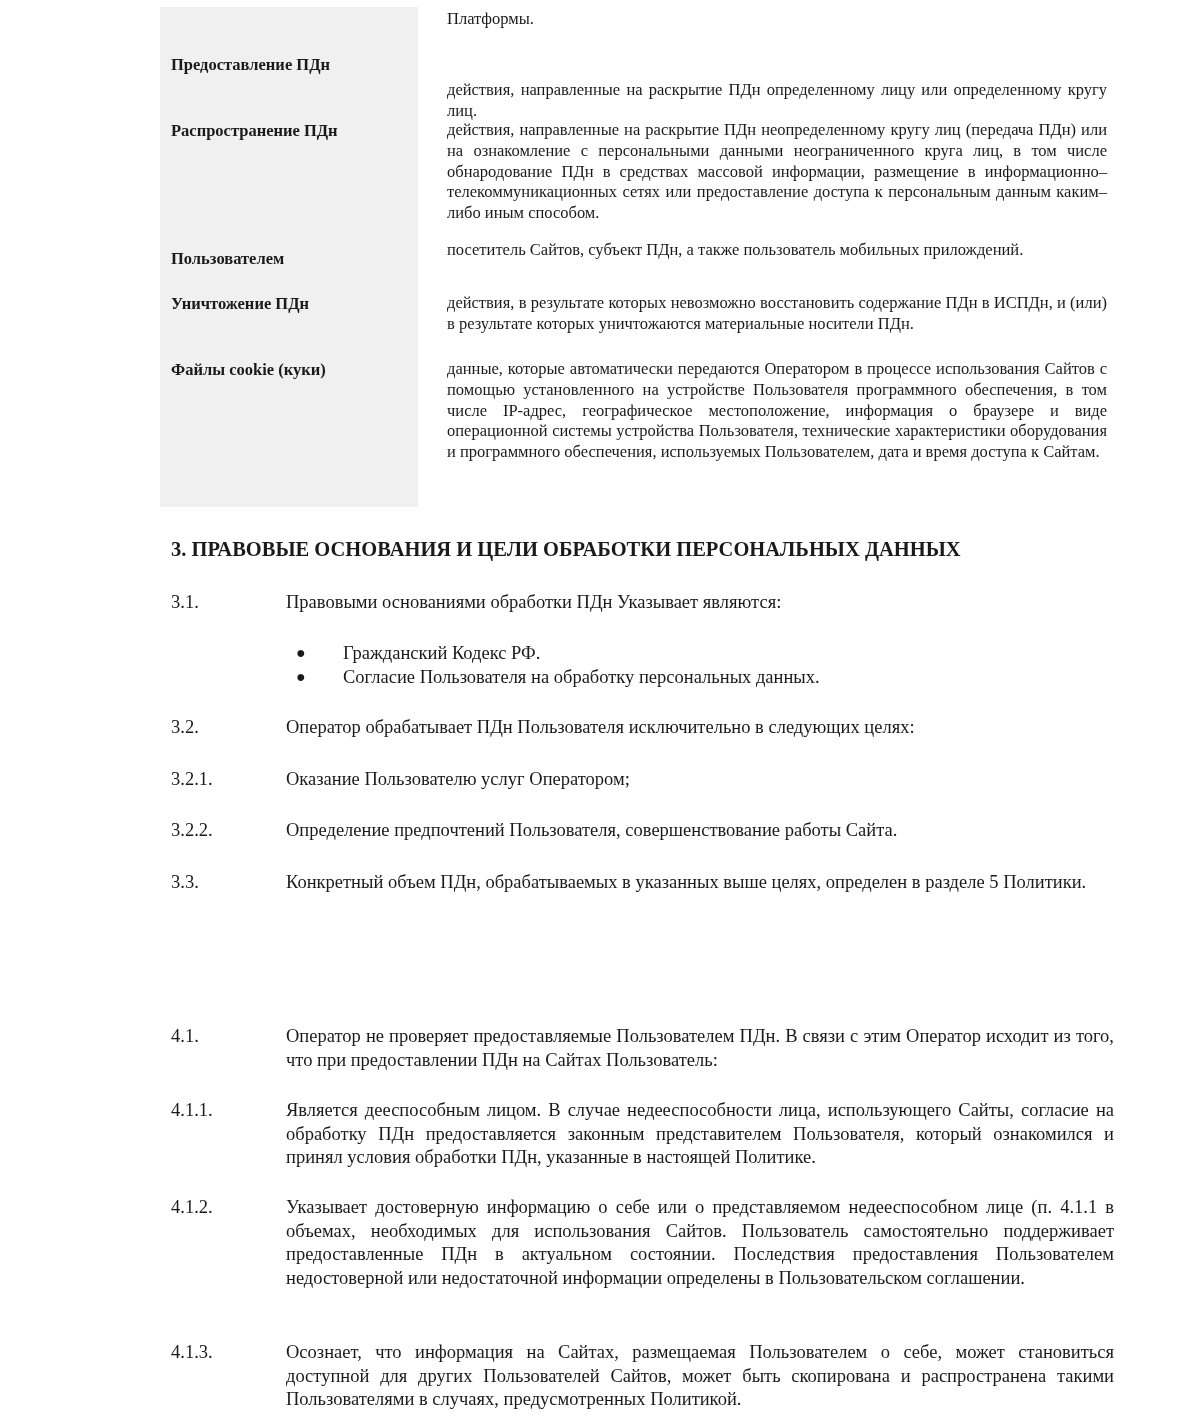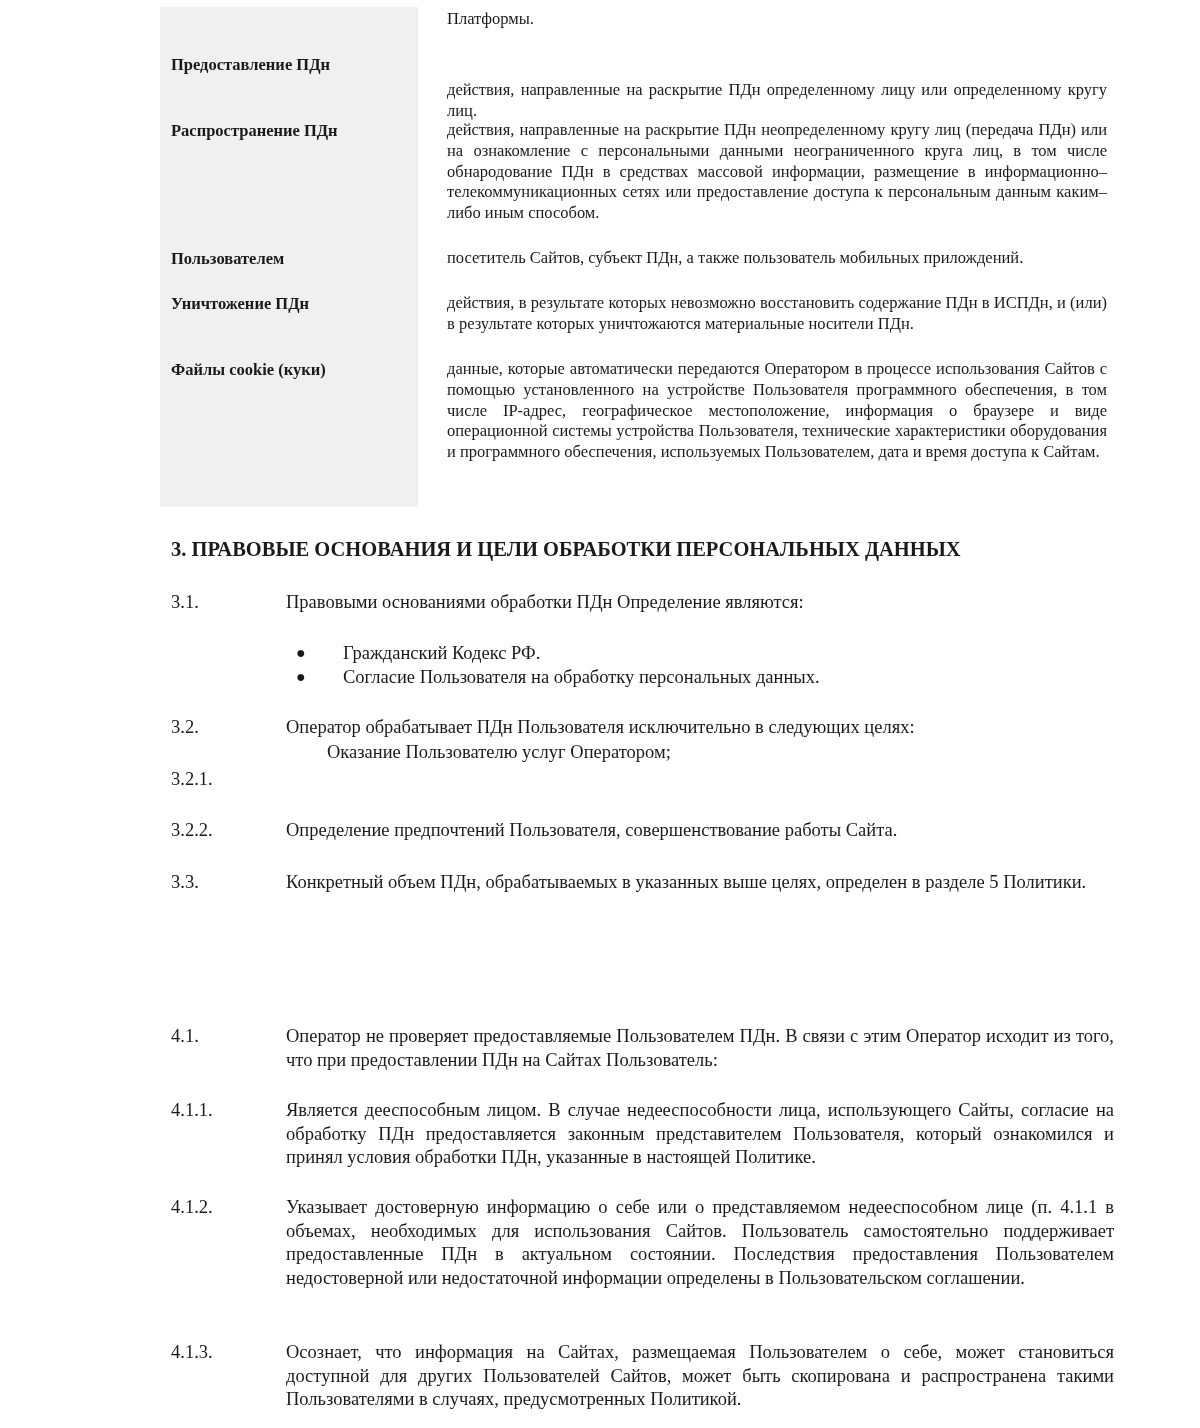--- a/index.html
+++ b/index.html
@@ -42,49 +42,49 @@
 
 <div class="def-text" style="top:9px;">Платформы.</div>
 
 <div class="def-term" style="top:54px;">Предоставление ПДн</div>
 <div class="def-text" style="top:36px;margin-top:44px;">действия, направленные на раскрытие ПДн определенному лицу или определенному кругу лиц.</div>
 
 <div class="def-term" style="top:120px;">Распространение ПДн</div>
 <div class="def-text" style="top:120px;">действия, направленные на раскрытие ПДн неопределенному кругу лиц (передача ПДн) или на ознакомление с персональными данными неограниченного круга лиц, в том числе обнародование ПДн в средствах массовой информации, размещение в информационно–телекоммуникационных сетях или предоставление доступа к персональным данным каким–либо иным способом.</div>
 
 <div class="def-term" style="top:248px;">Пользователем</div>
-<div class="def-text" style="top:248px;">посетитель Сайтов, субъект ПДн, а также пользователь мобильных прилождений.</div>
+<div class="def-text" style="top:240px;">посетитель Сайтов, субъект ПДн, а также пользователь мобильных прилождений.</div>
 
 <div class="def-term" style="top:293px;">Уничтожение ПДн</div>
 <div class="def-text" style="top:293px;">действия, в результате которых невозможно восстановить содержание ПДн в ИСПДн, и (или) в результате которых уничтожаются материальные носители ПДн.</div>
 
 <div class="def-term" style="top:359px;">Файлы cookie (куки)</div>
 <div class="def-text" style="top:359px;">данные, которые автоматически передаются Оператором в процессе использования Сайтов с помощью установленного на устройстве Пользователя программного обеспечения, в том числе IP-адрес, географическое местоположение, информация о браузере и виде операционной системы устройства Пользователя, технические характеристики оборудования и программного обеспечения, используемых Пользователем, дата и время доступа к Сайтам.</div>
 
 <div class="section-title" style="top:537px;">3. ПРАВОВЫЕ ОСНОВАНИЯ И ЦЕЛИ ОБРАБОТКИ ПЕРСОНАЛЬНЫХ ДАННЫХ</div>
 
 <div class="clause-num" style="top:591px;">3.1.</div>
-<div class="clause-text" style="top:591px;">Правовыми основаниями обработки ПДн Определение являются:</div>
+<div class="clause-text" style="top:591px;">Правовыми основаниями обработки ПДн Указывает являются:</div>
 
 <ul class="bullet-list" style="top:641px;">
   <li class="bullet-item">
     <span class="bullet-dot">●</span>
     <span>Гражданский Кодекс РФ.</span>
   </li>
   <li class="bullet-item">
     <span class="bullet-dot">●</span>
     <span>Согласие Пользователя на обработку персональных данных.</span>
   </li>
 </ul>
 
 <div class="clause-num" style="top:716px;">3.2.</div>
 <div class="clause-text" style="top:716px;">Оператор обрабатывает ПДн Пользователя исключительно в следующих целях:</div>
 
 <div class="clause-num" style="top:768px;">3.2.1.</div>
-<div class="clause-text" style="top:741px;margin-left:41px;">Оказание Пользователю услуг Оператором;</div>
+<div class="clause-text" style="top:768px;">Оказание Пользователю услуг Оператором;</div>
 
 <div class="clause-num" style="top:819px;">3.2.2.</div>
 <div class="clause-text" style="top:819px;">Определение предпочтений Пользователя, совершенствование работы Сайта.</div>
 
 <div class="clause-num" style="top:871px;">3.3.</div>
 <div class="clause-text" style="top:871px;"> Конкретный объем ПДн, обрабатываемых в указанных выше целях, определен в разделе 5 Политики.</div>
 
 <div class="section-title" style="top:946px;">
 </div>
 

